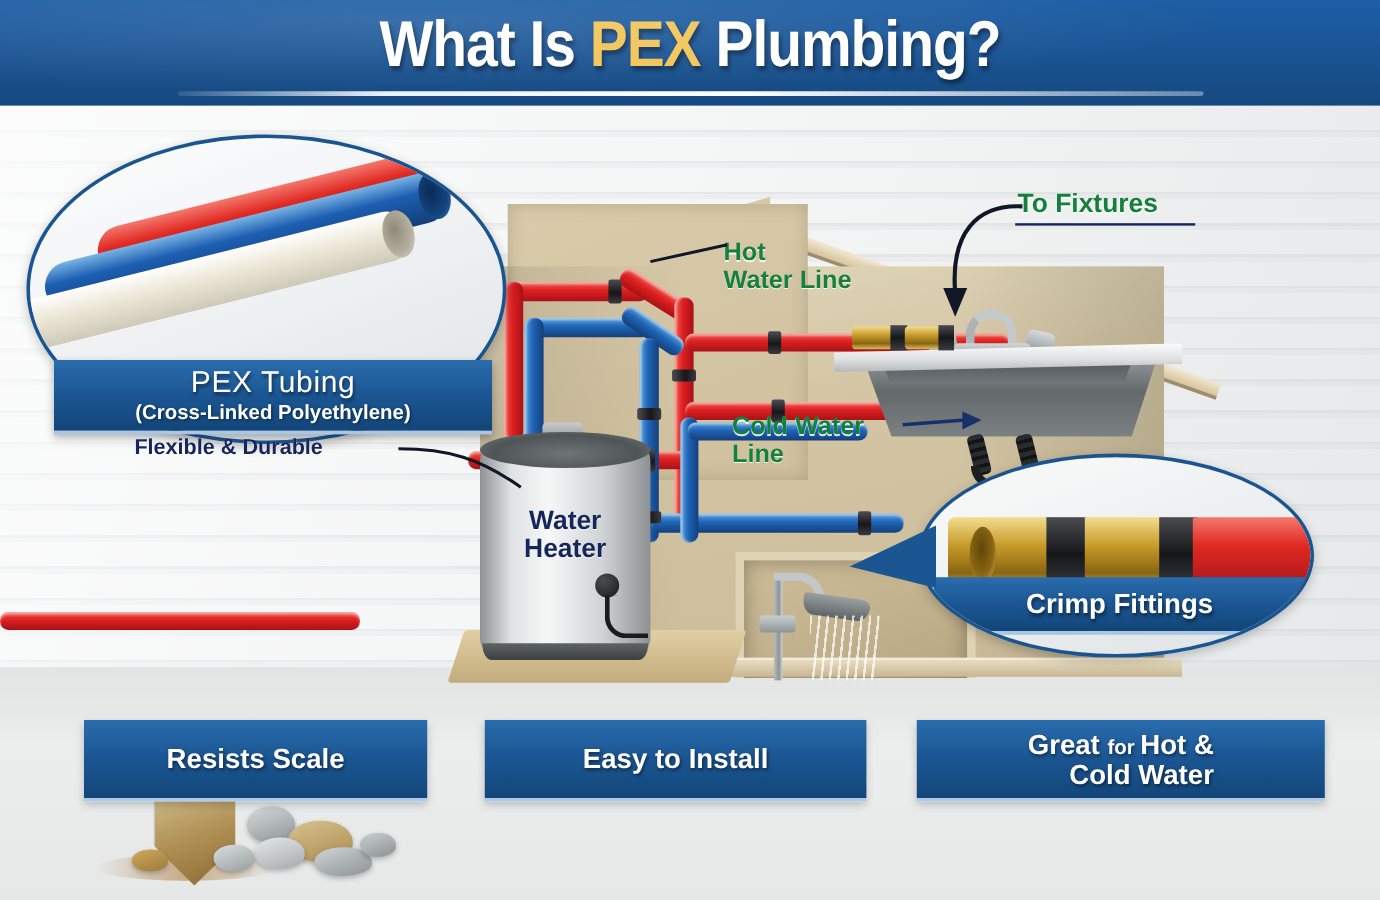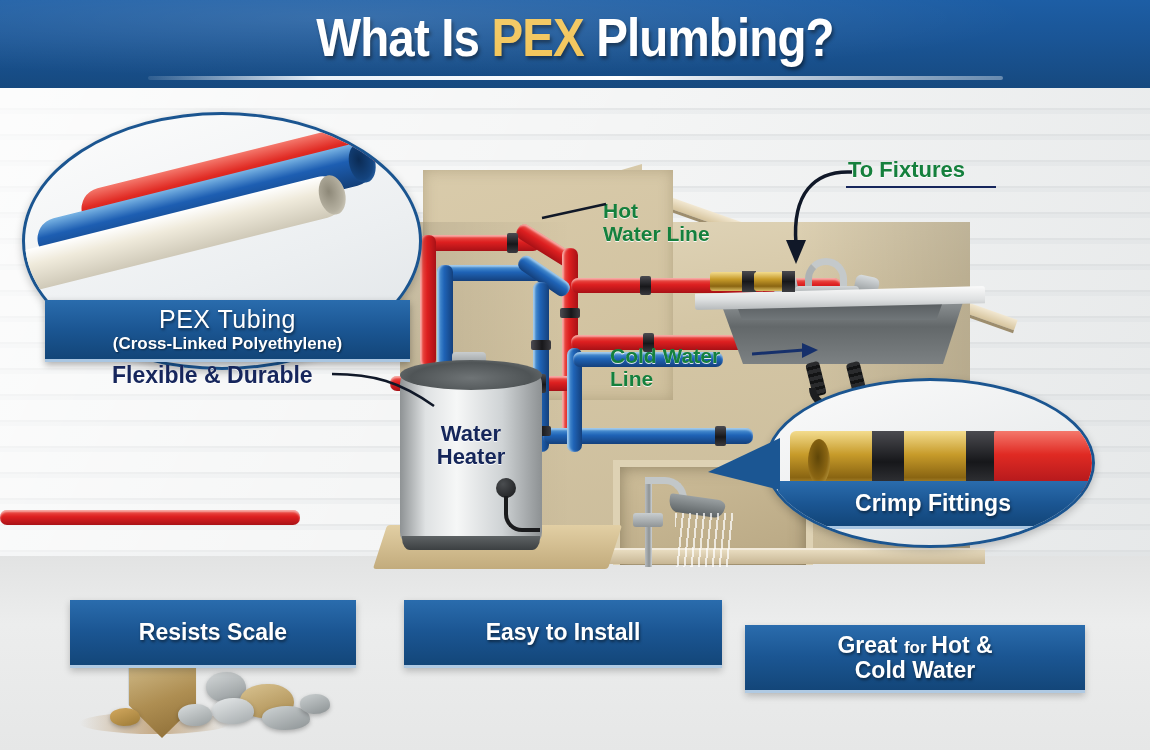--- a/index.html
+++ b/index.html
@@ -290,21 +290,21 @@
     border-bottom: 3px solid #a9c6e2;
     box-shadow: 0 3px 7px rgba(0,0,0,.3);
     display: flex; flex-direction: column; align-items: center; justify-content: center;
     color: #fff;
   }
   .banner-tubing .t1 { font-size: 25px; font-weight: normal; letter-spacing: .5px; text-shadow: 1px 2px 3px rgba(0,0,0,.5); }
   .banner-tubing .t2 { font-size: 17px; font-weight: bold; text-shadow: 1px 1px 2px rgba(0,0,0,.5); }
 
   .label-flexible {
     position: absolute; left: 112px; top: 362px;
-    font-size: 23px; font-weight: bold; color: #16265c;
+    font-size: 18px; font-weight: bold; color: #16265c;
     text-shadow: 0 1px 0 rgba(255,255,255,.9);
   }
 
   .oval-crimp {
     position: absolute; left: 765px; top: 378px; width: 330px; height: 170px;
     border: 3px solid #1b5590;
     border-radius: 50%;
     overflow: hidden;
     background: linear-gradient(160deg,#fbfbfb,#eceeef 55%,#dee2e4);
     box-shadow: 0 3px 9px rgba(0,0,0,.22);
@@ -354,27 +354,27 @@
   }
   .benefit {
     position: absolute; top: 0; height: 68px;
     background: linear-gradient(180deg,#2a6cad 0%,#1b5693 48%,#134679 100%);
     border-bottom: 3px solid #b0cae3;
     box-shadow: 0 3px 7px rgba(0,0,0,.22);
     display: flex; align-items: center; justify-content: center;
   }
   .benefit .btxt {
     color: #fff; font-size: 23px; font-weight: bold;
-    text-align: center; line-height: 1.08;
+    text-align: right; line-height: 1.08;
     text-shadow: 1px 2px 3px rgba(0,0,0,.5);
   }
   .benefit .btxt .sm { font-size: 17px; }
   .b1 { left: 70px;  width: 286px; }
   .b2 { left: 404px; width: 318px; }
-  .b3 { left: 745px; width: 340px; margin-top: 25px; }
+  .b3 { left: 764px; width: 340px; }
 
   
   .art { position: absolute; }
   .shield {
     left: 125px; top: 50px; width: 74px; height: 88px;
     background: linear-gradient(160deg,#d8c596,#ae8e52 55%,#8a6a33);
     clip-path: polygon(50% 100%, 4% 62%, 4% 4%, 96% 4%, 96% 62%);
     border-left: 4px solid #cfd4d6;
     filter: drop-shadow(0 3px 4px rgba(0,0,0,.35));
   }

